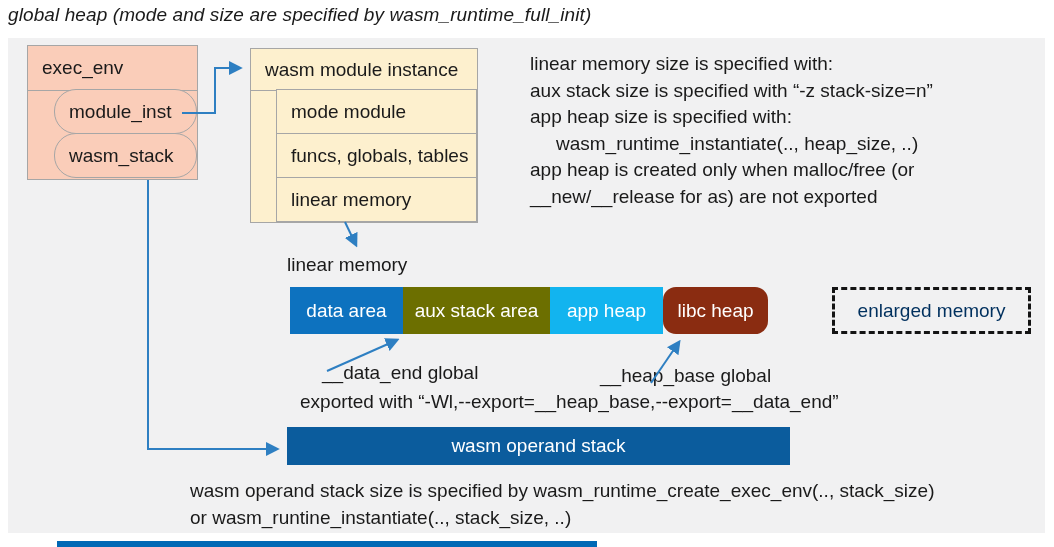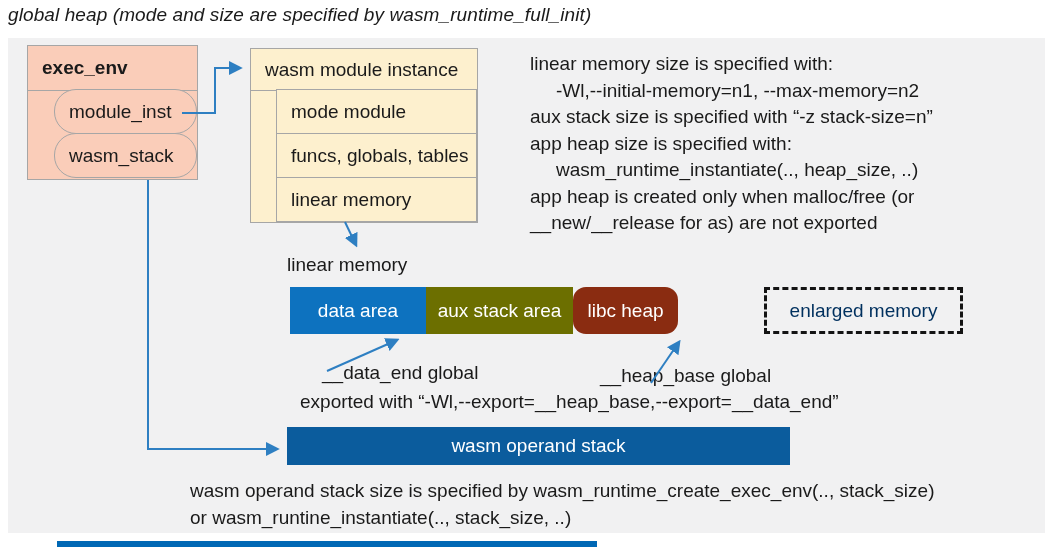--- a/index.html
+++ b/index.html
@@ -12,36 +12,36 @@
   .title{left:8px;top:4px;font-size:19px;letter-spacing:.1px;font-style:italic;}
   .panel{left:8px;top:38px;width:1037px;height:495px;background:var(--panel_bg,#F1F1F2);}
   
   .group{border:1px solid var(--box_border,#A6A6A6);}
   .group .hdr{display:flex;align-items:center;padding-left:14px;font-size:19px;
     border-bottom:1px solid var(--box_border,#A6A6A6);box-sizing:border-box;}
   .rows{position:absolute;right:0;}
   .row{display:flex;align-items:center;padding-left:14px;font-size:19px;
     border:1px solid var(--box_border,#A6A6A6);box-sizing:border-box;}
   .execenv{left:27px;top:45px;width:171px;height:135px;background:var(--salmon_fill,#FACDB9);}
-  .execenv .hdr{height:45px;font-weight:bold;}
+  .execenv .hdr{height:45px;}
   .execenv .rows{left:26px;top:44px;}
   .execenv .row{height:45px;background:var(--salmon_fill,#FACDB9);margin-top:-1px;border-radius:22px;}
   .modinst{left:250px;top:48px;width:228px;height:175px;background:var(--cream_fill,#FDF0CE);}
   .modinst .hdr{height:42px;}
   .modinst .rows{left:25px;top:41px;}
   .modinst .row{height:45px;background:var(--cream_fill,#FDF0CE);margin-top:-1px;}
   
   .notes{left:530px;top:51px;font-size:19px;line-height:26.5px;white-space:nowrap;}
   .notes .indent{padding-left:26px;}
   
   .lm-label{left:287px;top:254px;font-size:19px;}
   .membar{left:290px;top:287px;height:47px;display:flex;}
   .seg{height:47px;display:flex;align-items:center;justify-content:center;
     color:#ffffff;font-size:19px;white-space:nowrap;}
-  .enlarged{left:764px;top:287px;width:199px;height:47px;border:3px dashed #141414;
+  .enlarged{left:832px;top:287px;width:199px;height:47px;border:3px dashed #141414;
     display:flex;align-items:center;justify-content:center;font-size:19px;
     color:var(--enlarged_text,#00305E);}
   .lbl{font-size:19px;white-space:nowrap;}
   .dataend{left:322px;top:362px;}
   .heapbase{left:600px;top:365px;}
   .exported{left:300px;top:391px;}
   
   .opstack{left:287px;top:427px;width:503px;height:38px;background:var(--operand_stack,#0B5C9D);
     color:#ffffff;display:flex;align-items:center;justify-content:center;font-size:19px;}
   .footnotes{left:190px;top:478px;font-size:19px;line-height:26.5px;white-space:nowrap;}
@@ -67,32 +67,32 @@
   <div class="hdr">wasm module instance</div>
   <div class="rows">
     <div class="row">mode module</div>
     <div class="row">funcs, globals, tables</div>
     <div class="row">linear memory</div>
   </div>
 </div>
 
 <div class="abs notes">
   <div>linear memory size is specified with:</div>
-  <div class="indent">-Wl,--initial-memory=n1, --max-memory=n2</div>
   <div>aux stack size is specified with “-z stack-size=n”</div>
   <div>app heap size is specified with:</div>
   <div class="indent">wasm_runtime_instantiate(.., heap_size, ..)</div>
   <div>app heap is created only when malloc/free (or</div>
   <div>__new/__release for as) are not exported</div>
 </div>
 
 <div class="abs lm-label">linear memory</div>
 <div class="abs membar">
-  <div class="seg" style="width: 136px; background: rgb(13, 114, 191);">data area</div>
+  <div class="seg" style="width: 113px; background: rgb(13, 114, 191);">data area</div>
   <div class="seg" style="width: 147px; background: rgb(108, 111, 0);">aux stack area</div>
+  <div class="seg" style="width: 113px; background: rgb(18, 180, 239);">app heap</div>
   <div class="seg" style="width: 105px; background: rgb(138, 44, 17); border-radius: 13px;">libc heap</div>
 </div>
 <div class="abs enlarged">enlarged memory</div>
 
 <div class="abs lbl dataend">__data_end global</div>
 <div class="abs lbl heapbase">__heap_base global</div>
 <div class="abs lbl exported">exported with “-Wl,--export=__heap_base,--export=__data_end”</div>
 
 <div class="abs opstack">wasm operand stack</div>
 

